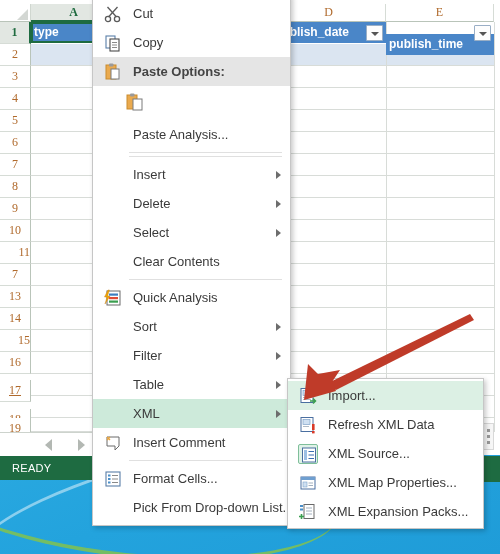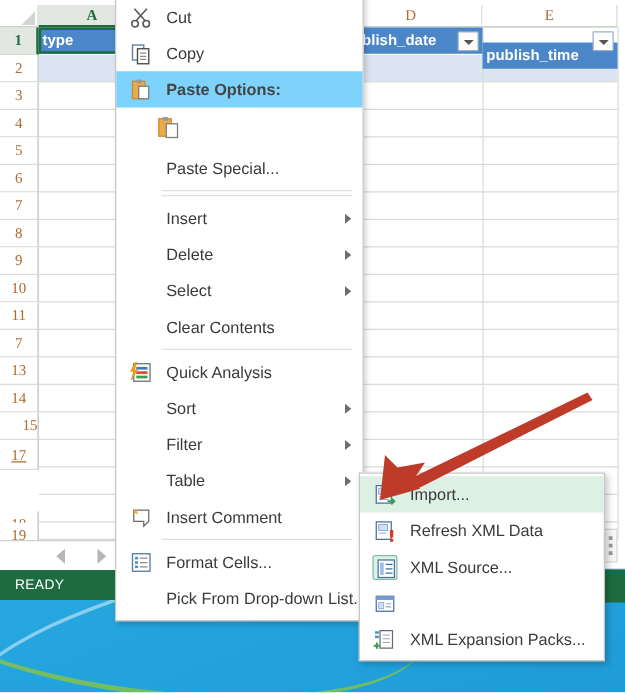--- a/index.html
+++ b/index.html
@@ -222,21 +222,21 @@
     height: 29px;
     display: flex;
     align-items: center;
     padding-left: 40px;
     font-size: 13px;
     color: #3a3a3a;
     white-space: nowrap;
     font-family: "Liberation Sans", sans-serif;
   }
   .mi.bold { font-weight: bold; color: #444; }
-  .mi.hl-grey { background: #7dd3fc; }
+  .mi.hl-grey { background: #e5e5e5; }
   .mi.hl-green { background: #cdeada; }
   .mi.hl-green-soft { background: #dcf0e4; }
   .mi.gallery { height: 34px; padding-left: 40px; }
   .mi .lbl { pointer-events: none; }
 
   .sep {
     height: 1px;
     background: #e0e0e0;
     margin: 3px 8px 3px 36px;
   }
@@ -296,27 +296,27 @@
     <div class="rowhead sel" style="top:22px;">1</div>
     <div class="rowhead" style="top:44px;">2</div>
     <div class="rowhead" style="top:66px;">3</div>
     <div class="rowhead" style="top:88px;">4</div>
     <div class="rowhead" style="top:110px;">5</div>
     <div class="rowhead" style="top:132px;">6</div>
     <div class="rowhead" style="top:154px;">7</div>
     <div class="rowhead" style="top:176px;">8</div>
     <div class="rowhead" style="top:198px;">9</div>
     <div class="rowhead" style="top:220px;">10</div>
-    <div class="rowhead" style="top:242px;">11</div>
+    <div class="rowhead" style="top:242px;text-align:right;">11</div>
     <div class="rowhead" style="top:264px;">7</div>
     <div class="rowhead" style="top:286px;">13</div>
     <div class="rowhead" style="top:308px;">14</div>
     <div class="rowhead" style="top:330px;text-align:right;">15</div>
     <div class="rowhead" style="top:352px;">16</div>
-    <div class="rowhead" style="top:354px;text-decoration:underline;">17</div>
+    <div class="rowhead" style="top:380px;text-decoration:underline;">17</div>
     <div class="rowhead" style="top:377px;margin-top:32px;">18</div>
     <div class="rowhead" style="top:418px;">19</div>
 
     <div class="banded-row" style="left:31px; top:44px; width:463px;"></div>
 
     <div class="gridline-v" style="left:117px; top:22px; height:410px;"></div>
     <div class="gridline-v" style="left:196px; top:22px; height:410px;"></div>
     <div class="gridline-v" style="left:272px; top:22px; height:410px;"></div>
     <div class="gridline-v" style="left:386px; top:22px; height:410px;"></div>
     <div class="gridline-v" style="left:494px; top:22px; height:410px;"></div>
@@ -407,21 +407,21 @@
         <svg viewBox="0 0 20 20" width="20" height="20">
           <rect x="2" y="3" width="10" height="14" fill="#eaaa4e" stroke="#c98b2e" stroke-width="1"></rect>
           <rect x="5" y="1.5" width="4.5" height="3" rx="1" fill="#9a9a9a"></rect>
           <rect x="8" y="7" width="9" height="11" fill="#fff" stroke="#7a7a7a" stroke-width="1"></rect>
         </svg>
       </span>
       <span class="lbl"></span>
     </div>
 
     <div class="mi">
-      <span class="lbl">Paste Special...</span>
+      <span class="lbl">Paste Analysis...</span>
     </div>
 
     <div class="sep"></div>
 
 
     <div class="sep"></div>
 
     <div class="mi">
       <span class="lbl">Insert</span>
       <span class="arrowR"></span>
@@ -464,20 +464,24 @@
     <div class="mi">
       <span class="lbl">Filter</span>
       <span class="arrowR"></span>
     </div>
 
     <div class="mi">
       <span class="lbl">Table</span>
       <span class="arrowR"></span>
     </div>
 
+    <div class="mi hl-green">
+      <span class="lbl">XML</span>
+      <span class="arrowR"></span>
+    </div>
 
     <div class="mi">
       <span class="ico">
         <svg viewBox="0 0 20 20" width="20" height="20">
           <path d="M4 4 H16 V13 L12 17 V13 H4 Z" fill="#fff" stroke="#6a6a6a" stroke-width="1"></path>
           <path d="M4 4 L7 7 M7 4 L4 7" stroke="#e8a33d" stroke-width="1.3"></path>
         </svg>
       </span>
       <span class="lbl">Insert Comment</span>
     </div>
@@ -550,20 +554,21 @@
     <div class="mi">
       <span class="ico">
         <svg viewBox="0 0 20 20" width="20" height="20">
           <rect x="3" y="4" width="14" height="12" fill="#fff" stroke="#4a6fa0" stroke-width="1"></rect>
           <rect x="3" y="4" width="14" height="3" fill="#6f9fd0"></rect>
           <rect x="5" y="9" width="4" height="5" fill="#cfe0f2" stroke="#7fa3c9" stroke-width=".6"></rect>
           <line x1="10.5" y1="10" x2="15" y2="10" stroke="#9aa8b8" stroke-width=".9"></line>
           <line x1="10.5" y1="12.5" x2="15" y2="12.5" stroke="#9aa8b8" stroke-width=".9"></line>
         </svg>
       </span>
+      <span class="lbl">XML Map Properties...</span>
     </div>
 
     <div class="mi">
       <span class="ico">
         <svg viewBox="0 0 20 20" width="20" height="20">
           <rect x="6" y="2.5" width="10" height="14" fill="#fff" stroke="#6a6a6a" stroke-width="1"></rect>
           <line x1="8" y1="6" x2="14" y2="6" stroke="#9aa8b8" stroke-width=".9"></line>
           <line x1="8" y1="9" x2="14" y2="9" stroke="#9aa8b8" stroke-width=".9"></line>
           <line x1="8" y1="12" x2="14" y2="12" stroke="#9aa8b8" stroke-width=".9"></line>
           <rect x="2" y="3" width="3" height="2" fill="#4a8fc9"></rect>

